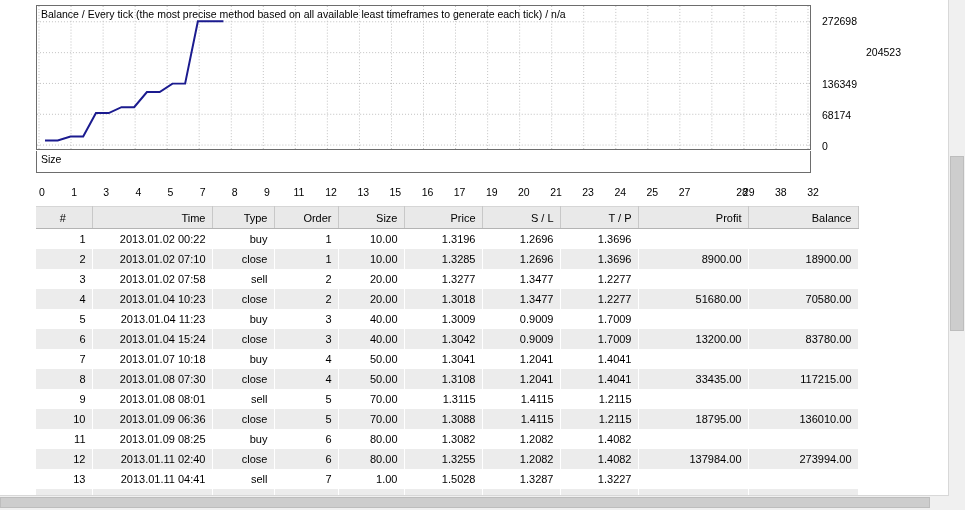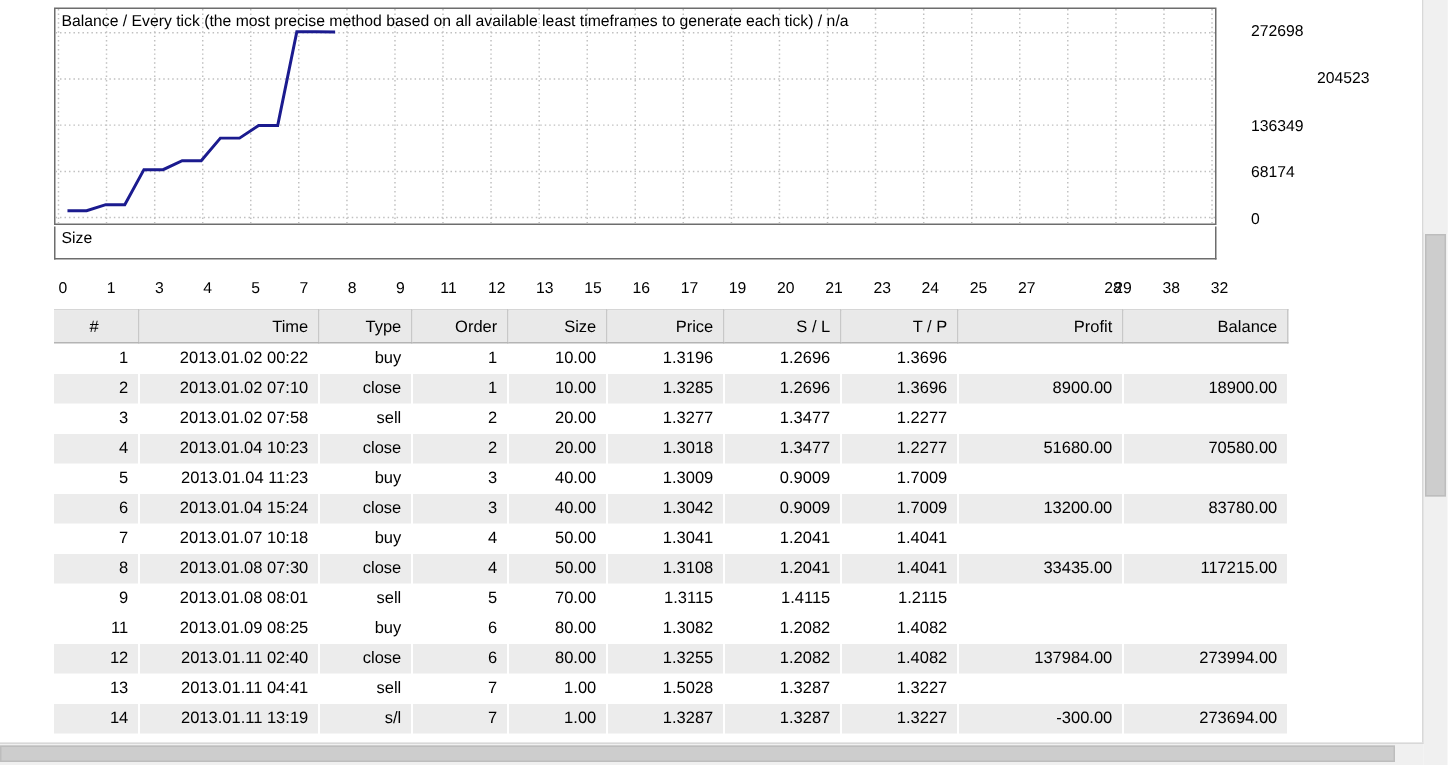--- a/index.html
+++ b/index.html
@@ -77,21 +77,21 @@
   
   .y-labels {
     position: absolute;
     left: 818px;
     top: 5px;
     width: 70px;
     height: 145px;
   }
   .y-label {
     position: absolute;
-    left: 16px;
+    left: 4px;
     font-size: 10.5px;
     color: #000;
     white-space: nowrap;
     transform: translateY(-50%);
   }
 
   
   .x-labels {
     position: absolute;
     left: 36px;
@@ -426,20 +426,32 @@
             <td>2013.01.08 08:01</td>
             <td class="c-center">sell</td>
             <td class="c-center">5</td>
             <td>70.00</td>
             <td>1.3115</td>
             <td>1.4115</td>
             <td>1.2115</td>
             <td></td>
             <td></td>
           </tr>
+          <tr class="even">
+            <td class="c-center">10</td>
+            <td>2013.01.09 06:36</td>
+            <td class="c-center">close</td>
+            <td class="c-center">5</td>
+            <td>70.00</td>
+            <td>1.3088</td>
+            <td>1.4115</td>
+            <td>1.2115</td>
+            <td>18795.00</td>
+            <td>136010.00</td>
+          </tr>
           <tr class="odd">
             <td class="c-center">11</td>
             <td>2013.01.09 08:25</td>
             <td class="c-center">buy</td>
             <td class="c-center">6</td>
             <td>80.00</td>
             <td>1.3082</td>
             <td>1.2082</td>
             <td>1.4082</td>
             <td></td>

